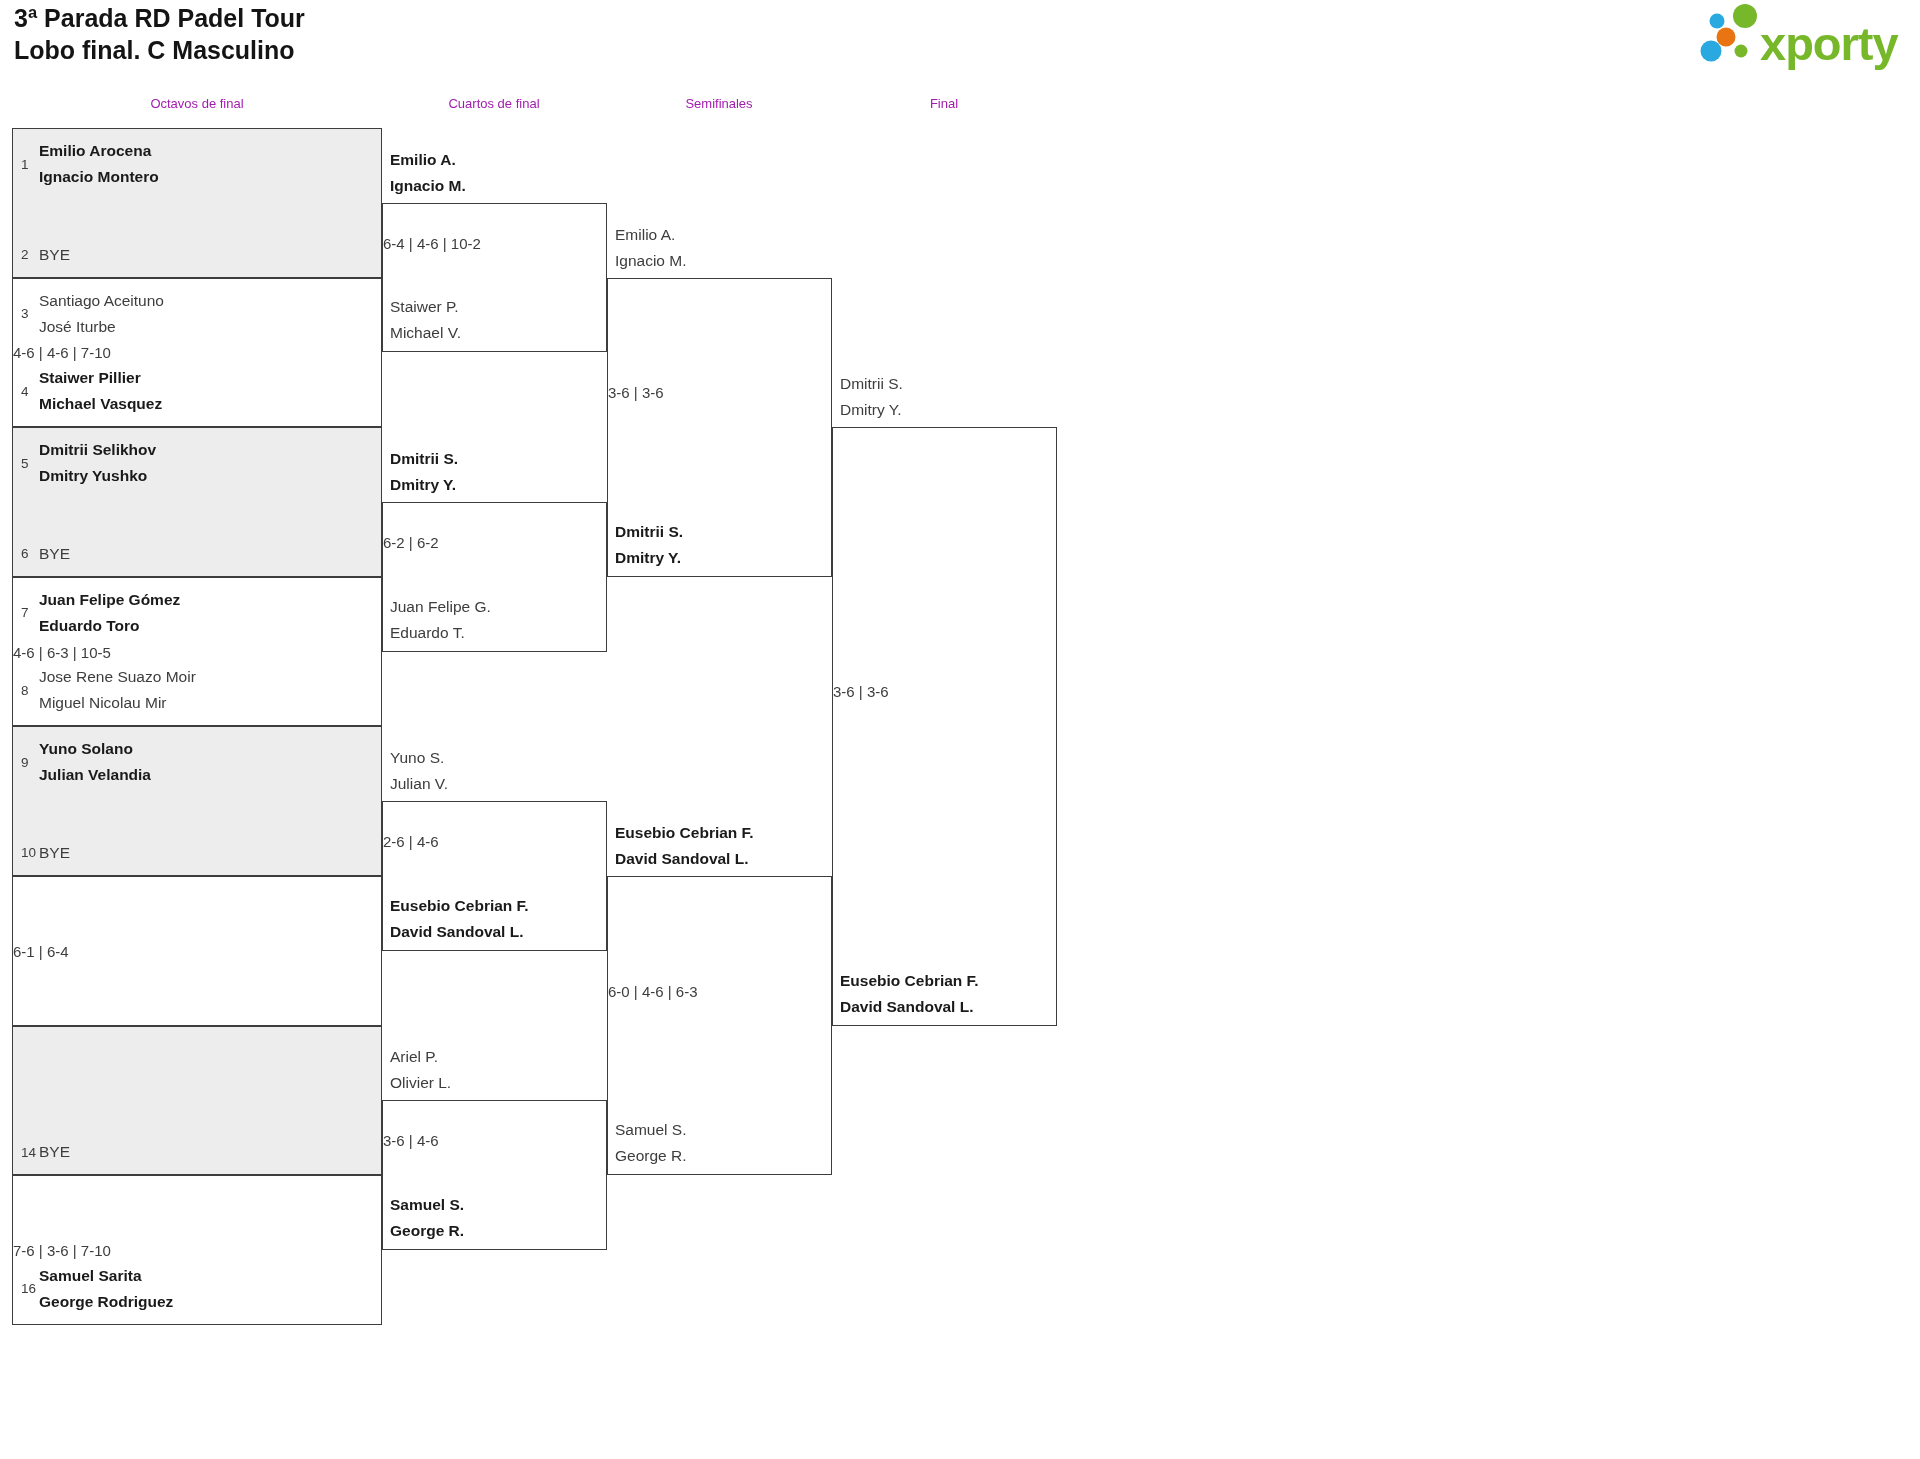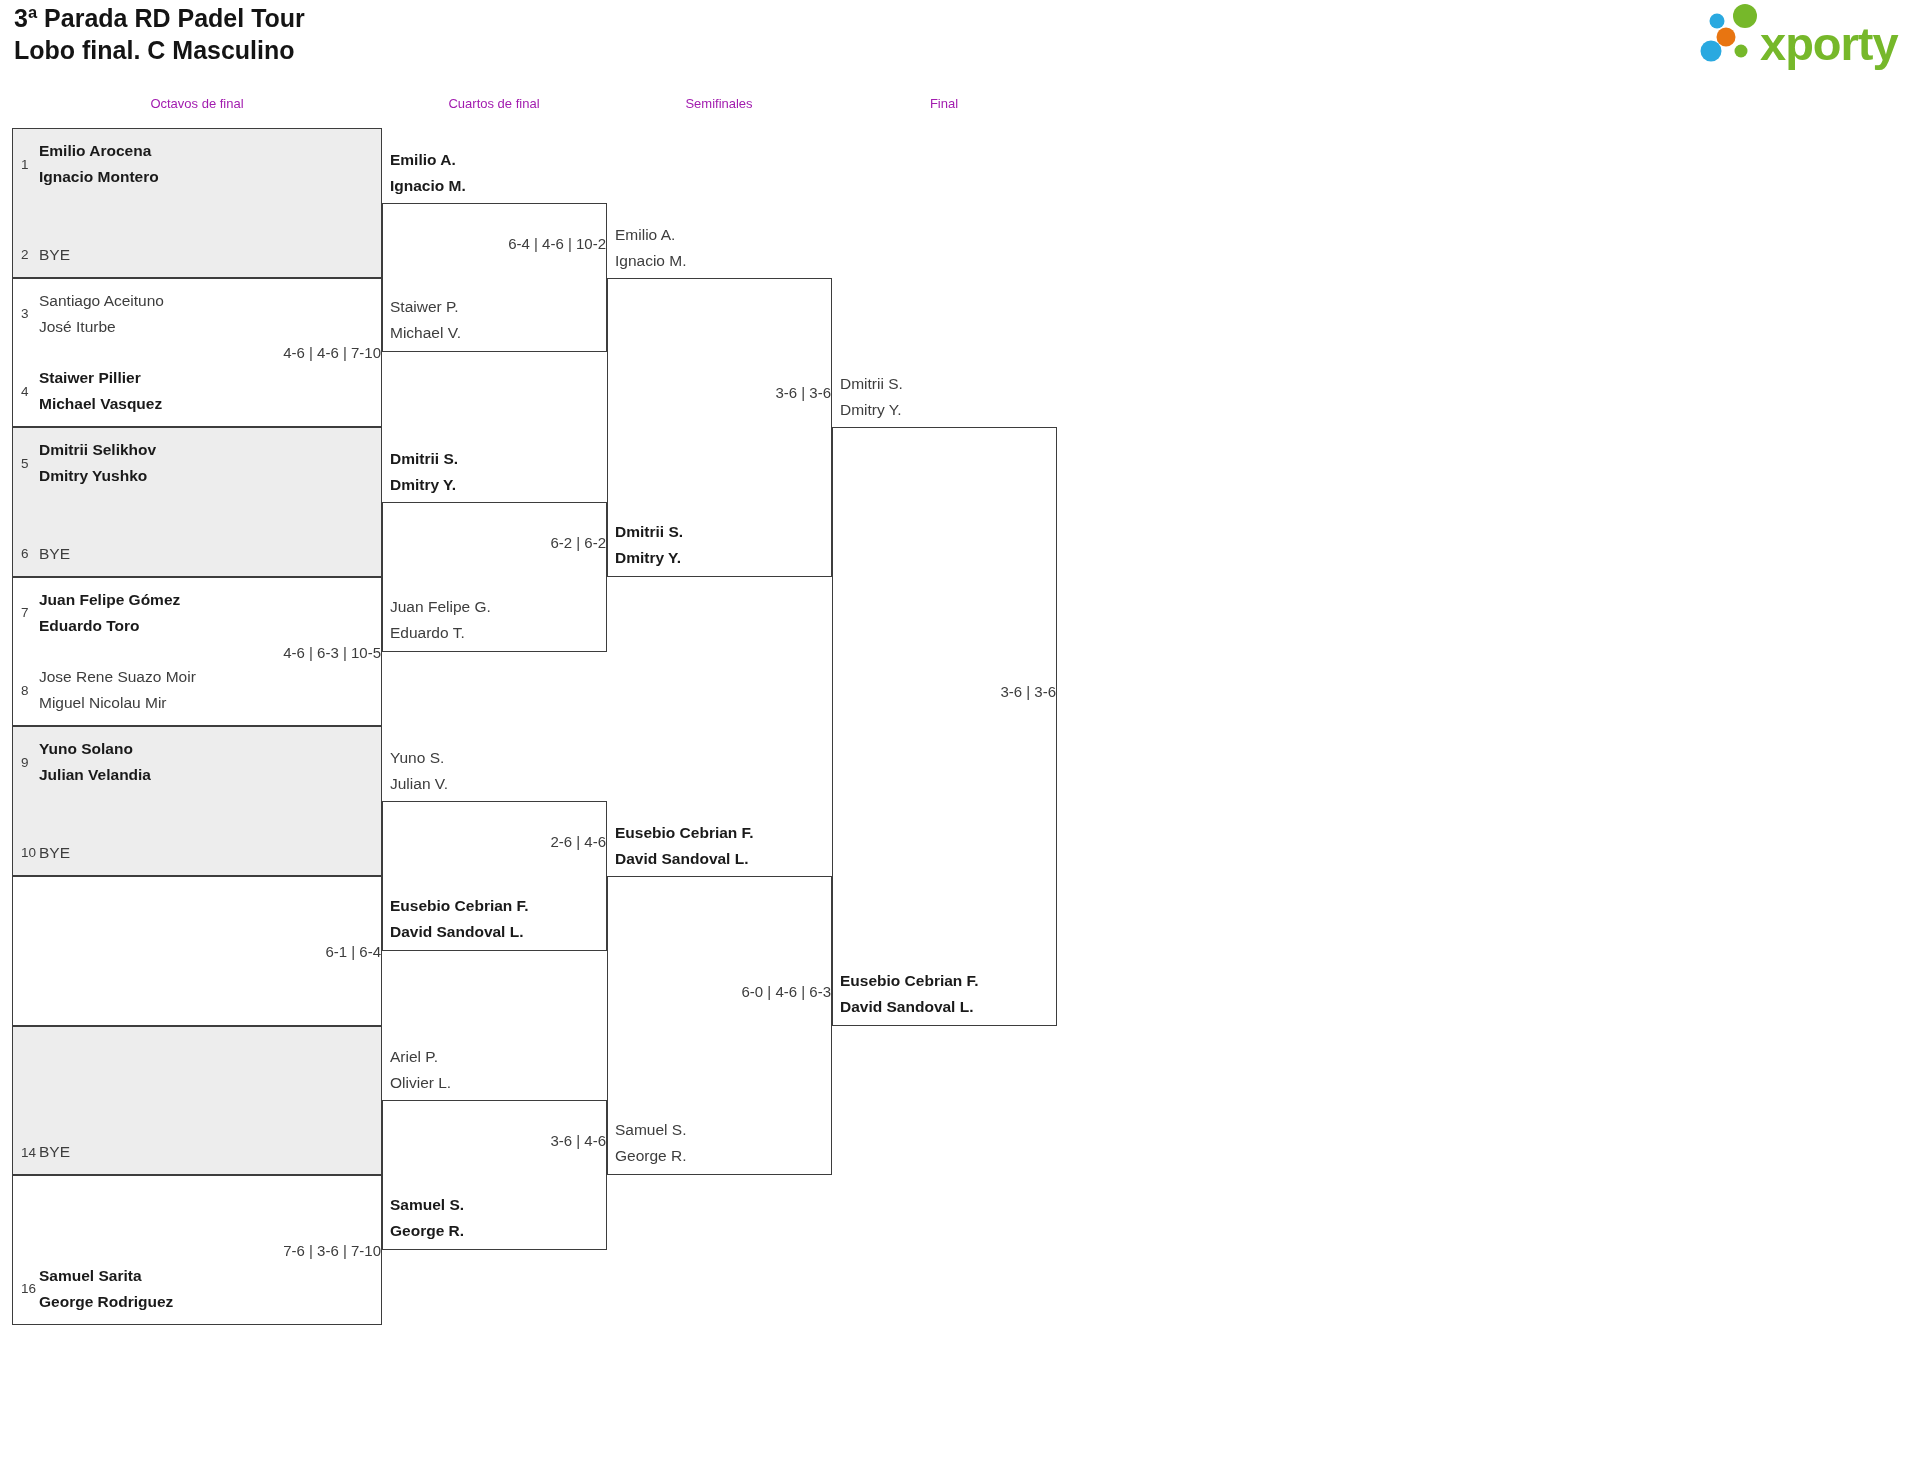--- a/index.html
+++ b/index.html
@@ -21,21 +21,21 @@
   .box.gray{background:#ededed;}
 
   
   .part{position:absolute;left:0;right:0;display:flex;align-items:center;}
   .part.a{top:9px;}
   .part.b{bottom:9px;}
   .seed{flex:0 0 26px;padding-left:8px;box-sizing:border-box;font-size:13.5px;color:#3d3d3d;}
   .pair{flex:1;min-width:0;}
   .nl{display:block;font-size:15.5px;line-height:26px;color:#3d3d3d;white-space:nowrap;}
   .winner .nl{font-weight:700;color:#1a1a1a;}
-  .score{position:absolute;left:0;right:0;top:50%;transform:translateY(-50%);text-align:right;font-size:15px;color:#3d3d3d;white-space:nowrap;}
+  .score{position:absolute;left:0;right:0;top:50%;transform:translateY(-50%);text-align:left;font-size:15px;color:#3d3d3d;white-space:nowrap;}
 
   
   .mbox .score{top:calc(50% - 35px);}
   .label{position:absolute;left:7px;white-space:nowrap;}
   .alabel{bottom:100%;margin-bottom:5px;}
   .blabel{bottom:5px;}
 
   
   .logo{position:absolute;left:1682px;top:2px;width:238px;height:72px;cursor:pointer;}
 </style>

